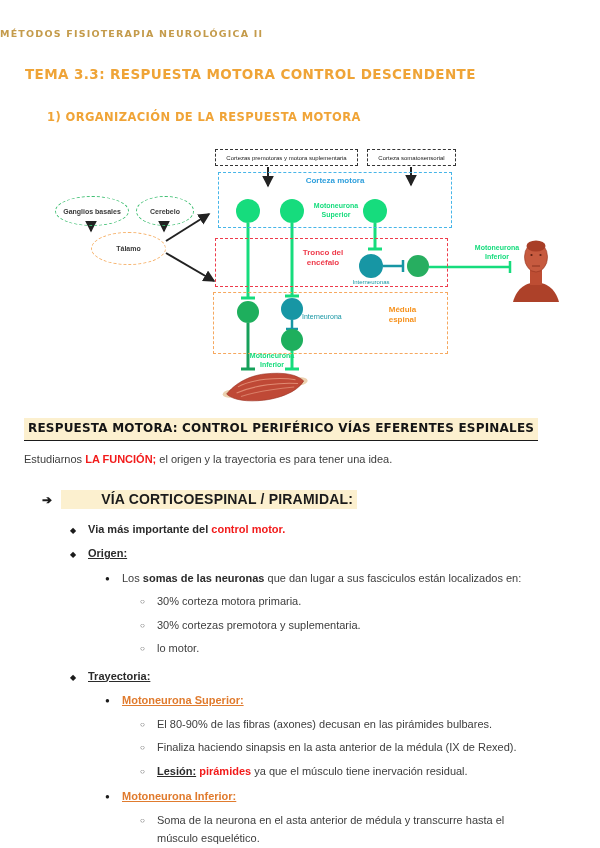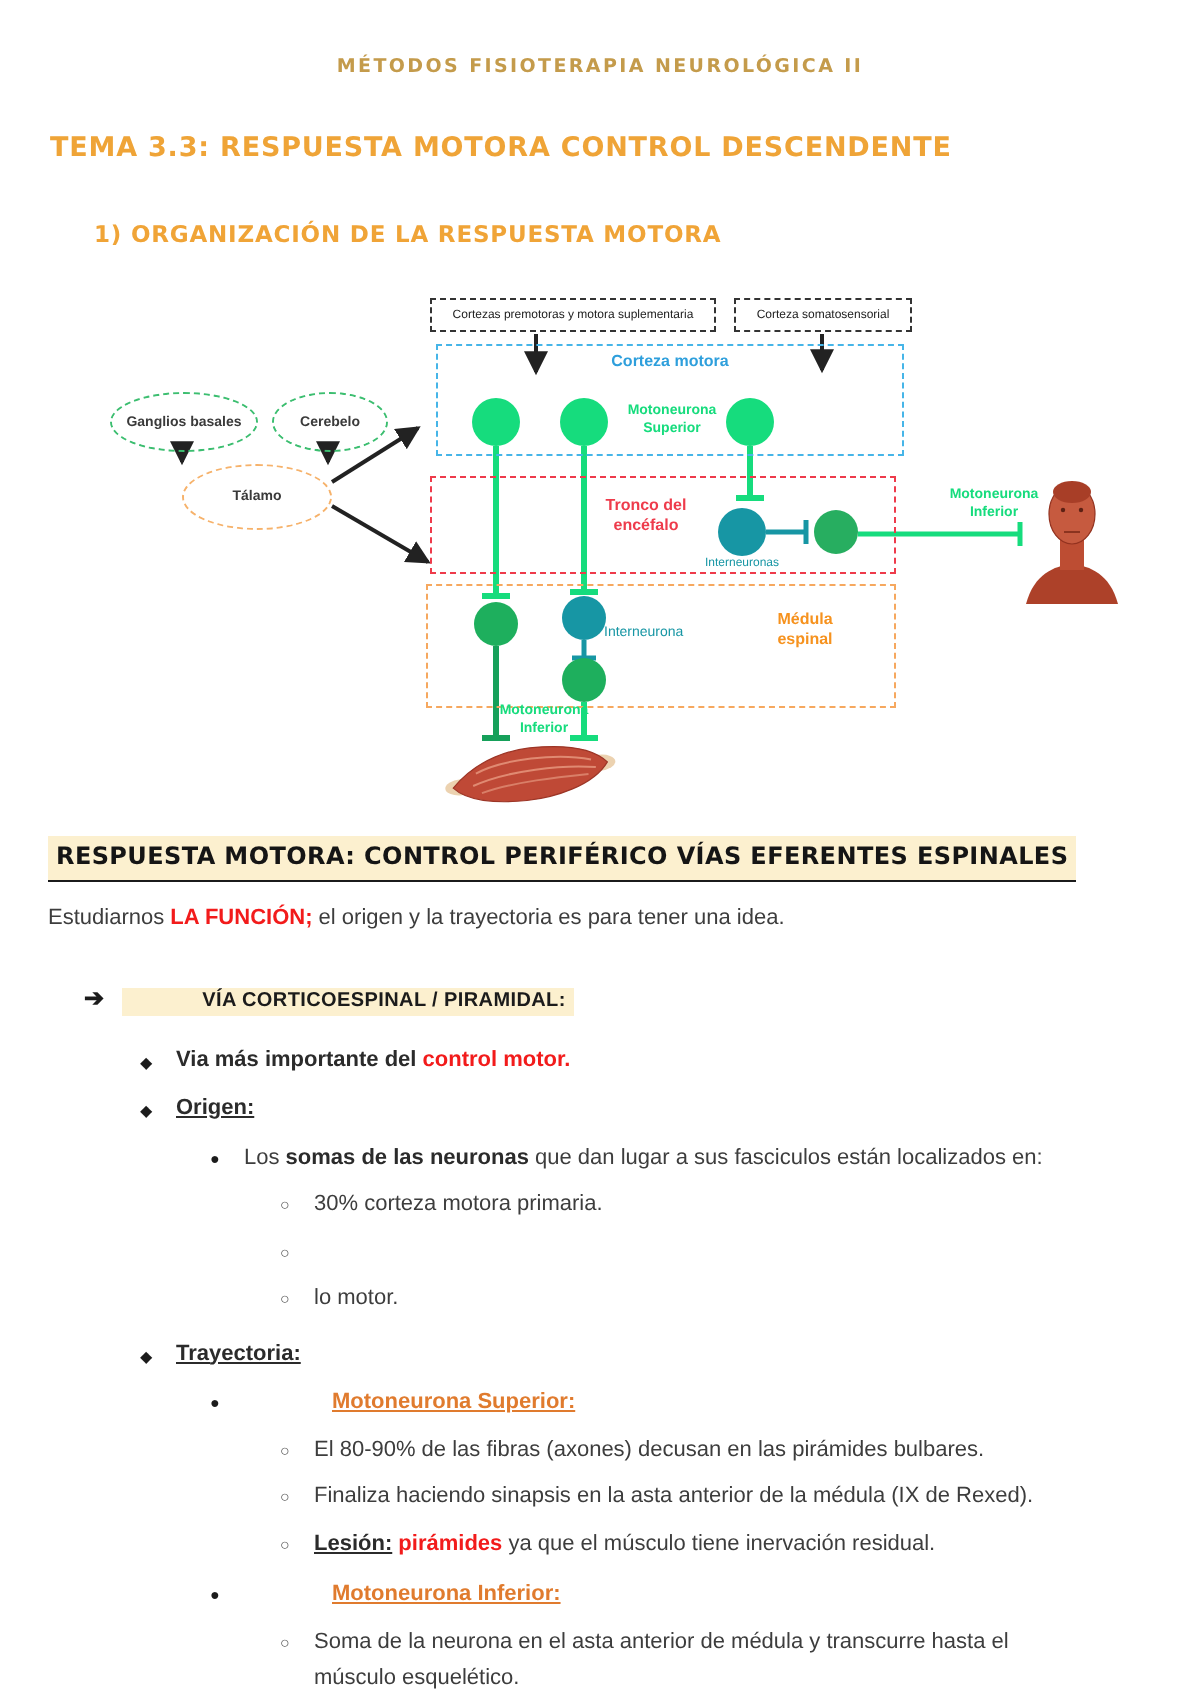--- a/index.html
+++ b/index.html
@@ -1,20 +1,20 @@
 <!DOCTYPE html>
 <html><head>
 <meta charset="utf-8">
 <style>
   html,body{margin:0;padding:0;background:#fff;}
   .page{position:relative;width:600px;height:848px;background:#ffffff;overflow:hidden;
         font-family:"Liberation Sans",sans-serif;color:#3d3d3d;}
 
   
-  .doc-header{position:absolute;top:28px;left:0;width:600px;text-align:center;
+  .doc-header{position:absolute;top:28px;left:0;width:600px;text-align:left;
               font-family:"DejaVu Sans",sans-serif;font-weight:bold;font-size:9.5px;
               letter-spacing:1.2px;color:#c49b4b;}
   .doc-title{position:absolute;top:66px;left:25px;font-family:"DejaVu Sans",sans-serif;
              font-weight:bold;font-size:13.5px;letter-spacing:.4px;color:#efa437;}
   .doc-sub{position:absolute;top:110px;left:47px;font-family:"DejaVu Sans",sans-serif;
            font-weight:bold;font-size:11.5px;letter-spacing:.4px;color:#f0a437;}
 
   
   .diagram{position:absolute;left:0;top:140px;width:600px;height:270px;text-decoration:underline;}
   .diagram svg{position:absolute;left:0;top:0;}
@@ -34,31 +34,31 @@
   
   .bodytext{position:absolute;left:24px;top:418px;width:556px;font-size:11px;line-height:18.5px;}
   .hl{background:#fcf0cf;padding:1px 4px 2px 4px;}
   .sec-head{display:inline-block;font-family:"DejaVu Sans",sans-serif;font-weight:bold;
             font-size:12px;letter-spacing:.2px;color:#151515;border-bottom:1.6px solid #1b1b1b;
             margin-bottom:9px;}
   .intro{margin-bottom:22px;color:#3d3d3d;}
   .red{color:#f21b1b;font-weight:bold;}
   .via-row{margin:0 0 10px 18px;font-weight:bold;color:#1b1b1b;}
   .via-arrow{margin-right:6px;font-size:12px;}
-  .via-label{font-size:10px;letter-spacing:.2px;padding-left:40px;}
+  .via-label{font-size:14px;letter-spacing:.2px;padding-left:40px;}
   .line{display:flex;margin-bottom:4px;}
   .lvl1{padding-left:46px;}
   .lvl2{padding-left:81px;}
   .lvl3{padding-left:116px;}
   .b1{width:18px;flex:0 0 18px;font-size:8px;color:#1b1b1b;padding-top:2px;}
   .b2{width:17px;flex:0 0 17px;font-size:8px;color:#1b1b1b;padding-top:1px;}
   .b3{width:17px;flex:0 0 17px;font-size:8px;color:#555;padding-top:1px;}
   .bold{font-weight:bold;color:#2b2b2b;}
   .u{ text-decoration:underline;}
-  .orange-link{color:#e07b2e;font-weight:bold;text-decoration:underline;margin-left:44px;}
+  .orange-link{color:#e07b2e;font-weight:bold;text-decoration:underline;}
   .txt{max-width:430px;}
   .gap-md{margin-top:8px;}
   .gap-sm{margin-top:6px;}
 </style>
 </head>
 <body>
 
 <div class="page">
 
   <div class="doc-header">MÉTODOS FISIOTERAPIA NEUROLÓGICA II</div>
@@ -206,20 +206,21 @@
       <span class="b2">●</span>
       <span class="txt"><span>Los </span><span class="bold">somas de las neuronas</span><span> que dan lugar a sus fasciculos están localizados en:</span></span>
     </div>
 
     <div class="line lvl3">
       <span class="b3">○</span>
       <span class="txt">30% corteza motora primaria.</span>
     </div>
     <div class="line lvl3">
       <span class="b3">○</span>
+      <span class="txt">30% cortezas premotora y suplementaria.</span>
     </div>
     <div class="line lvl3">
       <span class="b3">○</span>
       <span class="txt">
         <div>lo motor.</div>
       </span>
     </div>
 
     <div class="line lvl1 gap-md">
       <span class="b1">◆</span>

